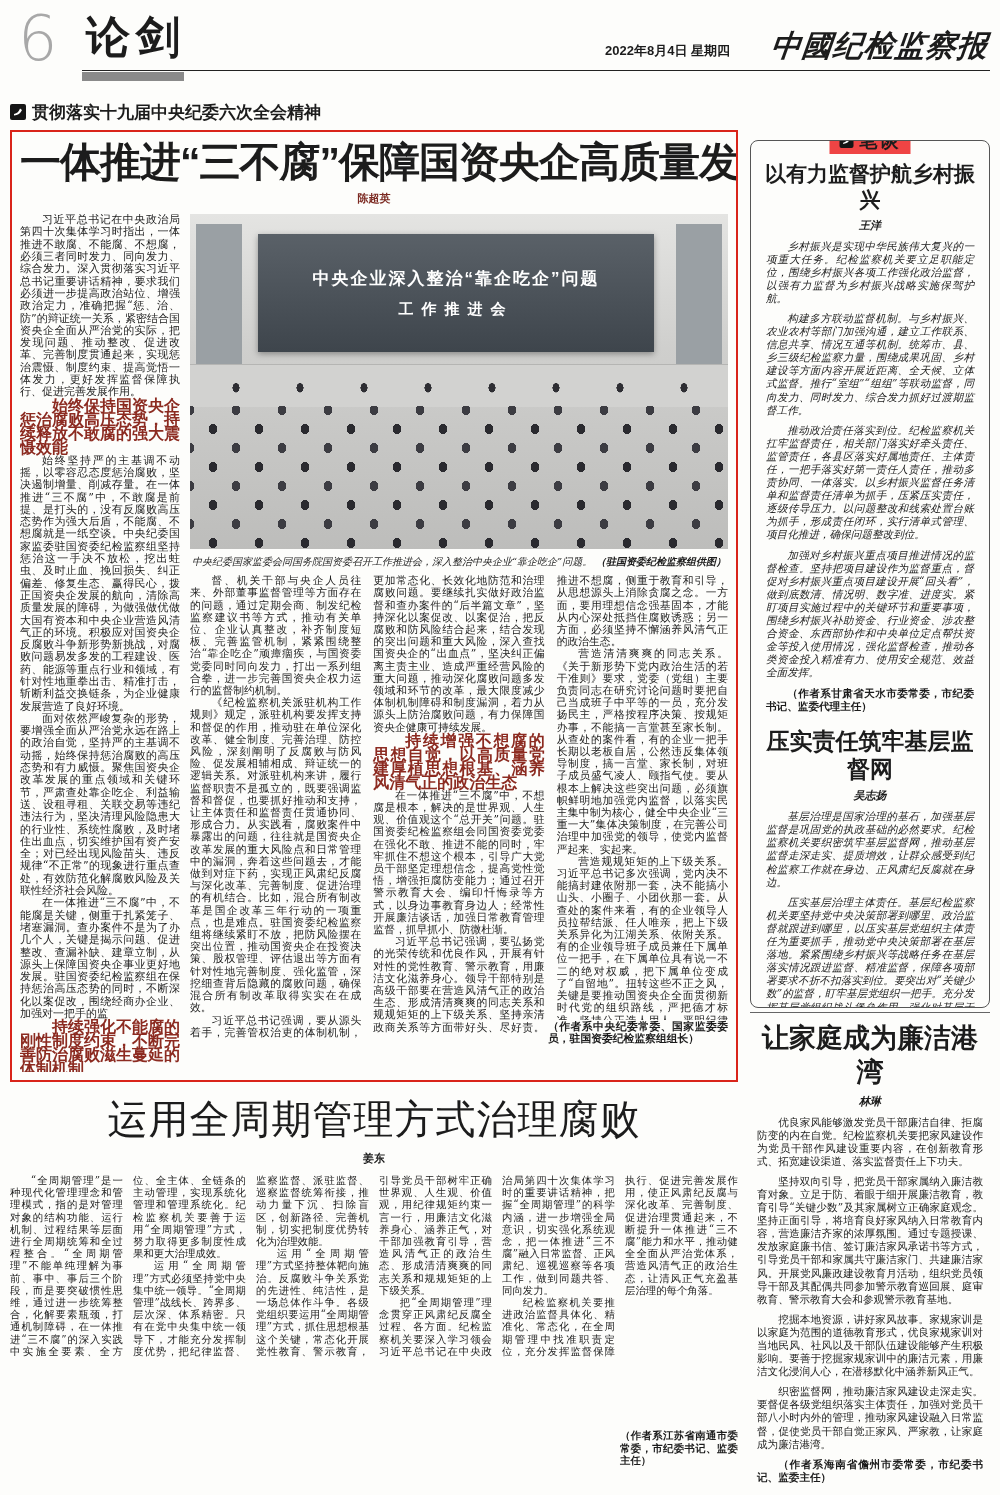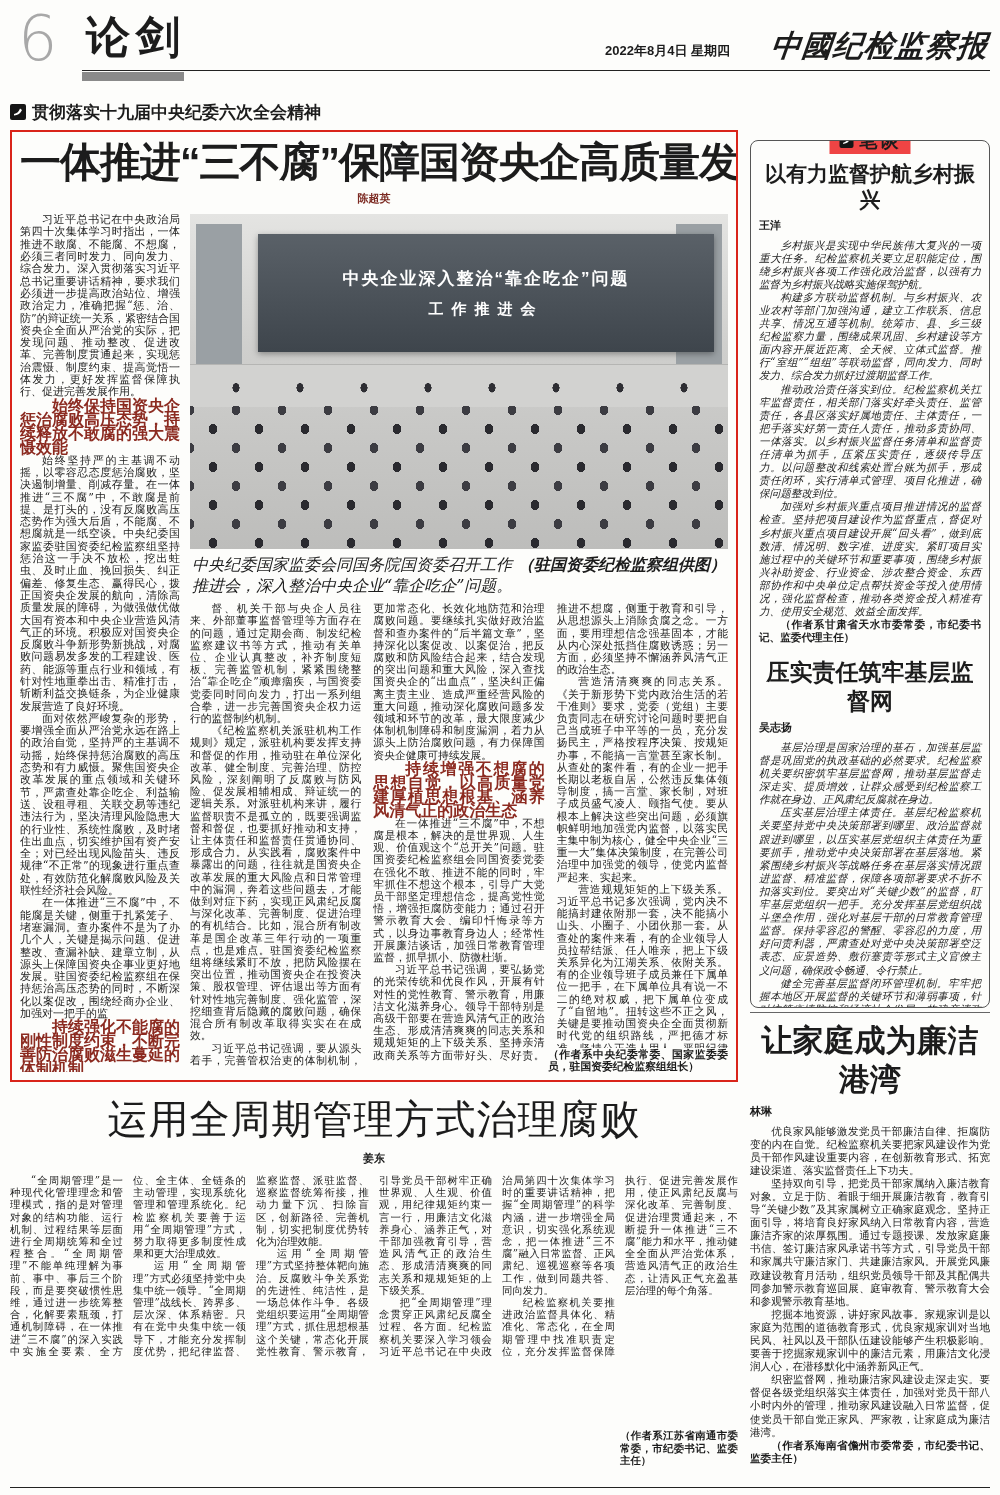--- a/index.html
+++ b/index.html
@@ -29,57 +29,57 @@
   .main-headline{text-align:center;font-size:41px;font-weight:bold;letter-spacing:-1px;line-height:1.2;
         font-family:"Liberation Sans",sans-serif;white-space:nowrap;}
   .main-byline{text-align:center;font-size:11px;color:#7c2a22;margin:4px 0 8px 0;font-weight:bold;}
   .main-cols{display:flex;gap:10px;}
   .mcol-left{width:160px;flex:0 0 auto;height:858px;overflow:hidden;font-size:11px;line-height:12.3px;text-align:justify;}
   .mcol-right{flex:1;min-width:0;}
   p.bp{margin:0;text-indent:2em;}
   .subhead{font-weight:bold;color:#8c2b21;margin:6px 0;text-indent:0;font-size:16px;line-height:14px;font-family:Liberation Sans, sans-serif;}
   
   .photo{position:relative;height:335px;background:linear-gradient(#e4e4e2 0%,#cfcfcd 40%,#bdbdbb 100%);overflow:hidden;}
-  .screen{position:absolute;left:68px;top:20px;width:456px;height:118px;
+  .screen{position:absolute;left:68px;top:20px;width:396px;height:118px;
         background:linear-gradient(#5a6168,#3e454c);color:#fff;display:flex;flex-direction:column;
         align-items:center;justify-content:center;gap:10px;box-shadow:0 2px 6px rgba(0,0,0,.35);}
   .screen .t1{font-size:17px;font-weight:bold;letter-spacing:2px;font-family:"Liberation Sans",sans-serif;}
   .screen .t2{font-size:15px;font-weight:bold;letter-spacing:8px;font-family:"Liberation Sans",sans-serif;}
   .sidepanel{position:absolute;top:10px;width:46px;height:140px;background:#9aa0a4;}
   .sidepanel.l{left:6px}.sidepanel.r{right:6px}
   .dais{position:absolute;left:0;right:0;top:150px;height:42px;background:#d2d2d0;border-top:1px solid #b5b5b3;
         background-image:radial-gradient(ellipse 6px 8px at 50% 40%,#2e2e33 58%,transparent 60%);
         background-size:64px 42px;background-position:14px 6px;background-repeat:repeat-x;}
   .audience{position:absolute;left:0;right:0;top:192px;bottom:0;
         background-image:
           radial-gradient(ellipse 7px 9px at 50% 50%,#2a2a2f 58%,transparent 60%),
           radial-gradient(ellipse 7px 9px at 50% 50%,#3c3c42 58%,transparent 60%);
         background-size:46px 38px,46px 38px;background-position:0 4px,23px 23px;}
-  .caption-row{display:flex;justify-content:space-between;font-size:16px;
+  .caption-row{display:flex;justify-content:space-between;font-size:10px;
         padding:6px 2px 6px 2px;font-style:italic;}
   .caption-credit{white-space:nowrap;font-weight:bold;}
   .three-cols-wrap{position:relative;}
   .three-cols{column-count:3;column-gap:12px;height:470px;overflow:hidden;
         font-size:10.8px;line-height:12.2px;text-align:justify;}
   .pinned-author{position:absolute;right:0;bottom:0;background:#fdfdfb;font-weight:bold;font-size:10.8px;
         line-height:12.2px;padding:1px 0 0 6px;max-width:180px;text-align:justify;}
   
   .bitan-box{border:1px solid #555;border-radius:8px;padding:10px 8px 6px 8px;position:relative;margin-top:10px;
         box-sizing:border-box;height:868px;overflow:hidden;}
   .bitan-label{position:absolute;top:-13px;left:50%;transform:translateX(-50%);background:#ef4444;
         display:flex;align-items:center;gap:5px;padding:0 10px;}
   .bitan-label span{font-size:19px;font-weight:bold;font-family:"Liberation Sans",sans-serif;letter-spacing:2px;}
   .r-art{margin-bottom:14px;}
   .r-title{text-align:center;font-weight:bold;font-family:"Liberation Sans",sans-serif;line-height:1.25;margin:10px 0 4px 0;}
   .r-title.t1{font-size:21px;letter-spacing:0px;}
   .r-title.t2{font-size:23px;}
-  .r-title.t3{font-size:31px;margin-top:7px;}
-  .r-byline{text-align:left;font-size:11px;font-weight:bold;margin-bottom:6px;}
+  .r-title.t3{font-size:27px;margin-top:7px;}
+  .r-byline{text-align:center;font-size:11px;font-weight:bold;margin-bottom:6px;font-style:italic;}
   .r-body{font-size:10.6px;line-height:13.1px;text-align:justify;font-style:italic;}
-  .r-body p.bp{margin:0;}
+  .r-body p.bp{margin:7px;}
   .r-author{font-weight:bold;font-style:normal;}
   .a3{border-top:1px solid #666;margin-top:4px;padding-top:2px;}
   .a3 .r-body{font-style:normal;font-size:10.6px;}
   
   .bottom-art{margin-top:10px;width:728px;}
   .b-headline{text-align:center;font-size:40px;font-weight:normal;font-family:"Liberation Sans",sans-serif;letter-spacing:1px;}
   .b-byline{text-align:center;font-size:11px;font-weight:bold;margin:4px 0 8px 0;}
   .b-cols-wrap{position:relative;}
   .b-cols{column-count:6;column-gap:10px;height:292px;overflow:hidden;font-size:10.4px;line-height:12.2px;text-align:justify;}
   .b-pinned{position:absolute;right:0;bottom:0;background:#fdfdfb;font-weight:bold;font-size:10.4px;line-height:12.2px;

